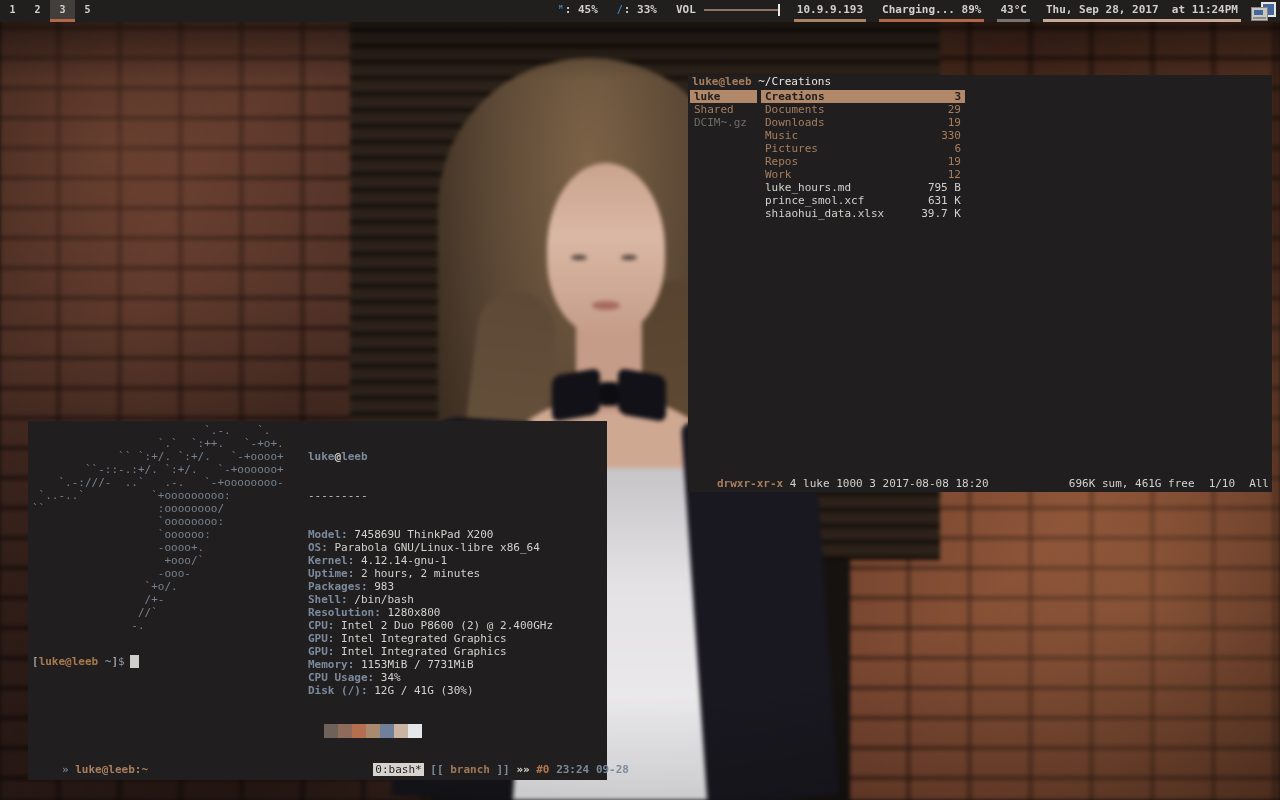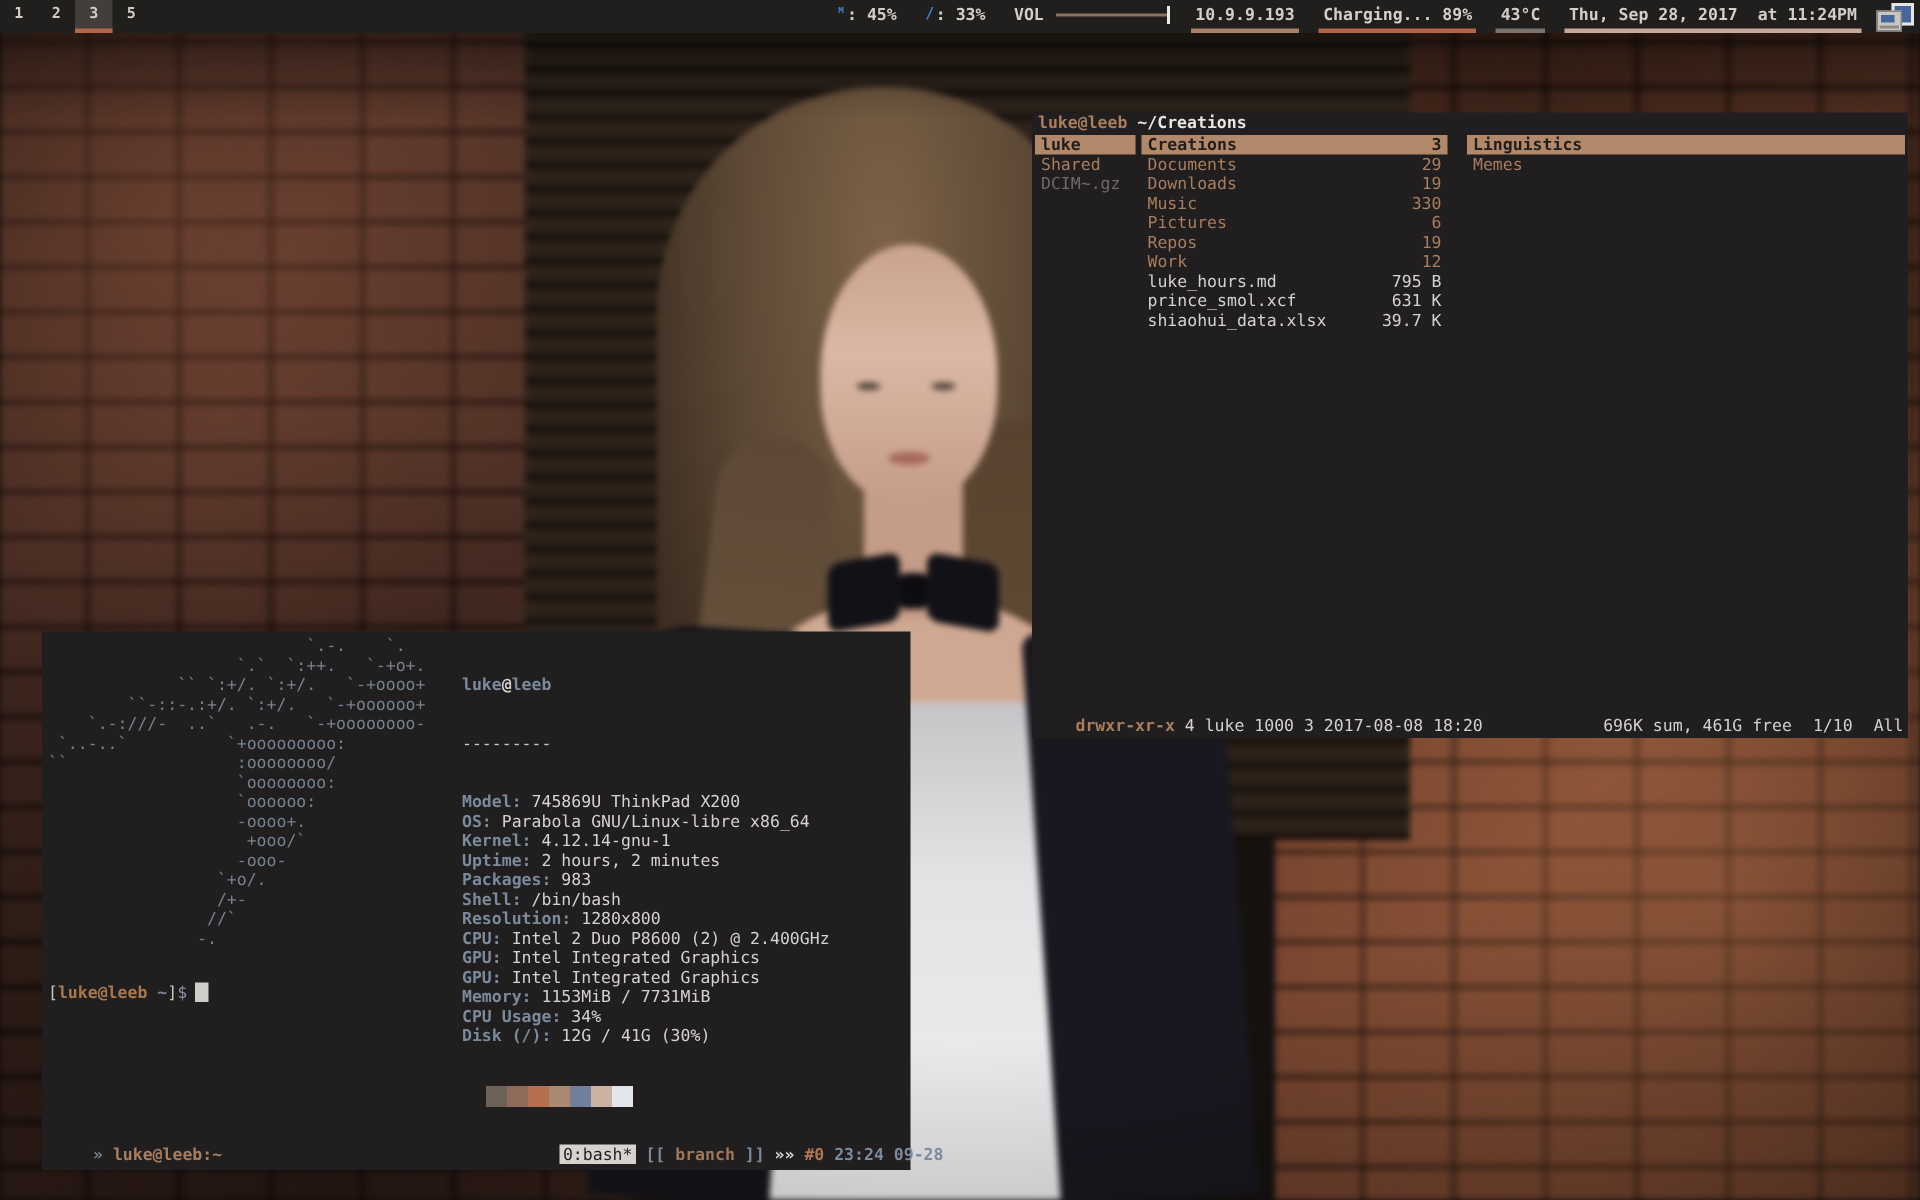--- a/index.html
+++ b/index.html
@@ -98,21 +98,21 @@
   .tbranch{color:#a07858;}
   .tchev{color:#dddbd7;}
   .twin{color:#b3764f;}
   .ttime{color:#7b8a9c;}
 
   
   .fm{position:absolute;left:688px;top:75px;width:584px;height:417px;background:#201e1e;z-index:5;
     font-size:11px;line-height:13px;color:#d4d2cf;}
   .fm-header{height:14px;padding-left:4px;white-space:pre;}
   .fm-header .usr{font-weight:bold;color:#a87e5f;}
-  .fm-header .pth{font-weight:bold;color:#e8e6e2;}
+  .fm-header .pth{font-weight:normal;color:#e8e6e2;}
   .fm-cols{position:absolute;left:0;top:15px;right:0;bottom:15px;}
   .fm-col{position:absolute;top:0;bottom:0;}
   .fm-col.parent{left:2px;width:67px;}
   .fm-col.main{left:73px;width:204px;}
   .fm-col.preview{left:290px;width:292px;}
   .fm-row{height:13px;line-height:13px;display:flex;justify-content:space-between;padding:0 4px;white-space:pre;overflow:hidden;}
   .fm-row .nm{overflow:hidden;text-overflow:clip;}
   .fm-row.dir{color:#a87e5f;font-weight:normal;align-items:flex-end;}
   .fm-row.selected{background:#b1886a;color:#211d1a;font-weight:bold;}
   .fm-row.file{color:#d4d2cf;}
@@ -229,24 +229,20 @@
           <div class="fm-row dir"><span class="nm">Documents</span><span>29</span></div>
           <div class="fm-row dir"><span class="nm">Downloads</span><span>19</span></div>
           <div class="fm-row dir"><span class="nm">Music</span><span>330</span></div>
           <div class="fm-row dir"><span class="nm">Pictures</span><span>6</span></div>
           <div class="fm-row dir"><span class="nm">Repos</span><span>19</span></div>
           <div class="fm-row dir"><span class="nm">Work</span><span>12</span></div>
           <div class="fm-row file"><span class="nm">luke_hours.md</span><span>795 B</span></div>
           <div class="fm-row file"><span class="nm">prince_smol.xcf</span><span>631 K</span></div>
           <div class="fm-row file"><span class="nm">shiaohui_data.xlsx</span><span>39.7 K</span></div>
         </div>
-      <div class="fm-col preview" id="fm-preview">
-          <div class="fm-row selected"><span class="nm">Linguistics</span></div>
-          <div class="fm-row dir"><span class="nm">Memes</span></div>
-        </div>
     </div>
     <div class="fm-status">
       <span><span class="perm">drwxr-xr-x</span><span> 4 luke 1000 3 2017-08-08 18:20</span></span>
       <span class="rgt"><span>696K sum, 461G free</span><span>1/10</span><span>All</span></span>
     </div>
   </div>
 
 </div>
 
 </body></html>

